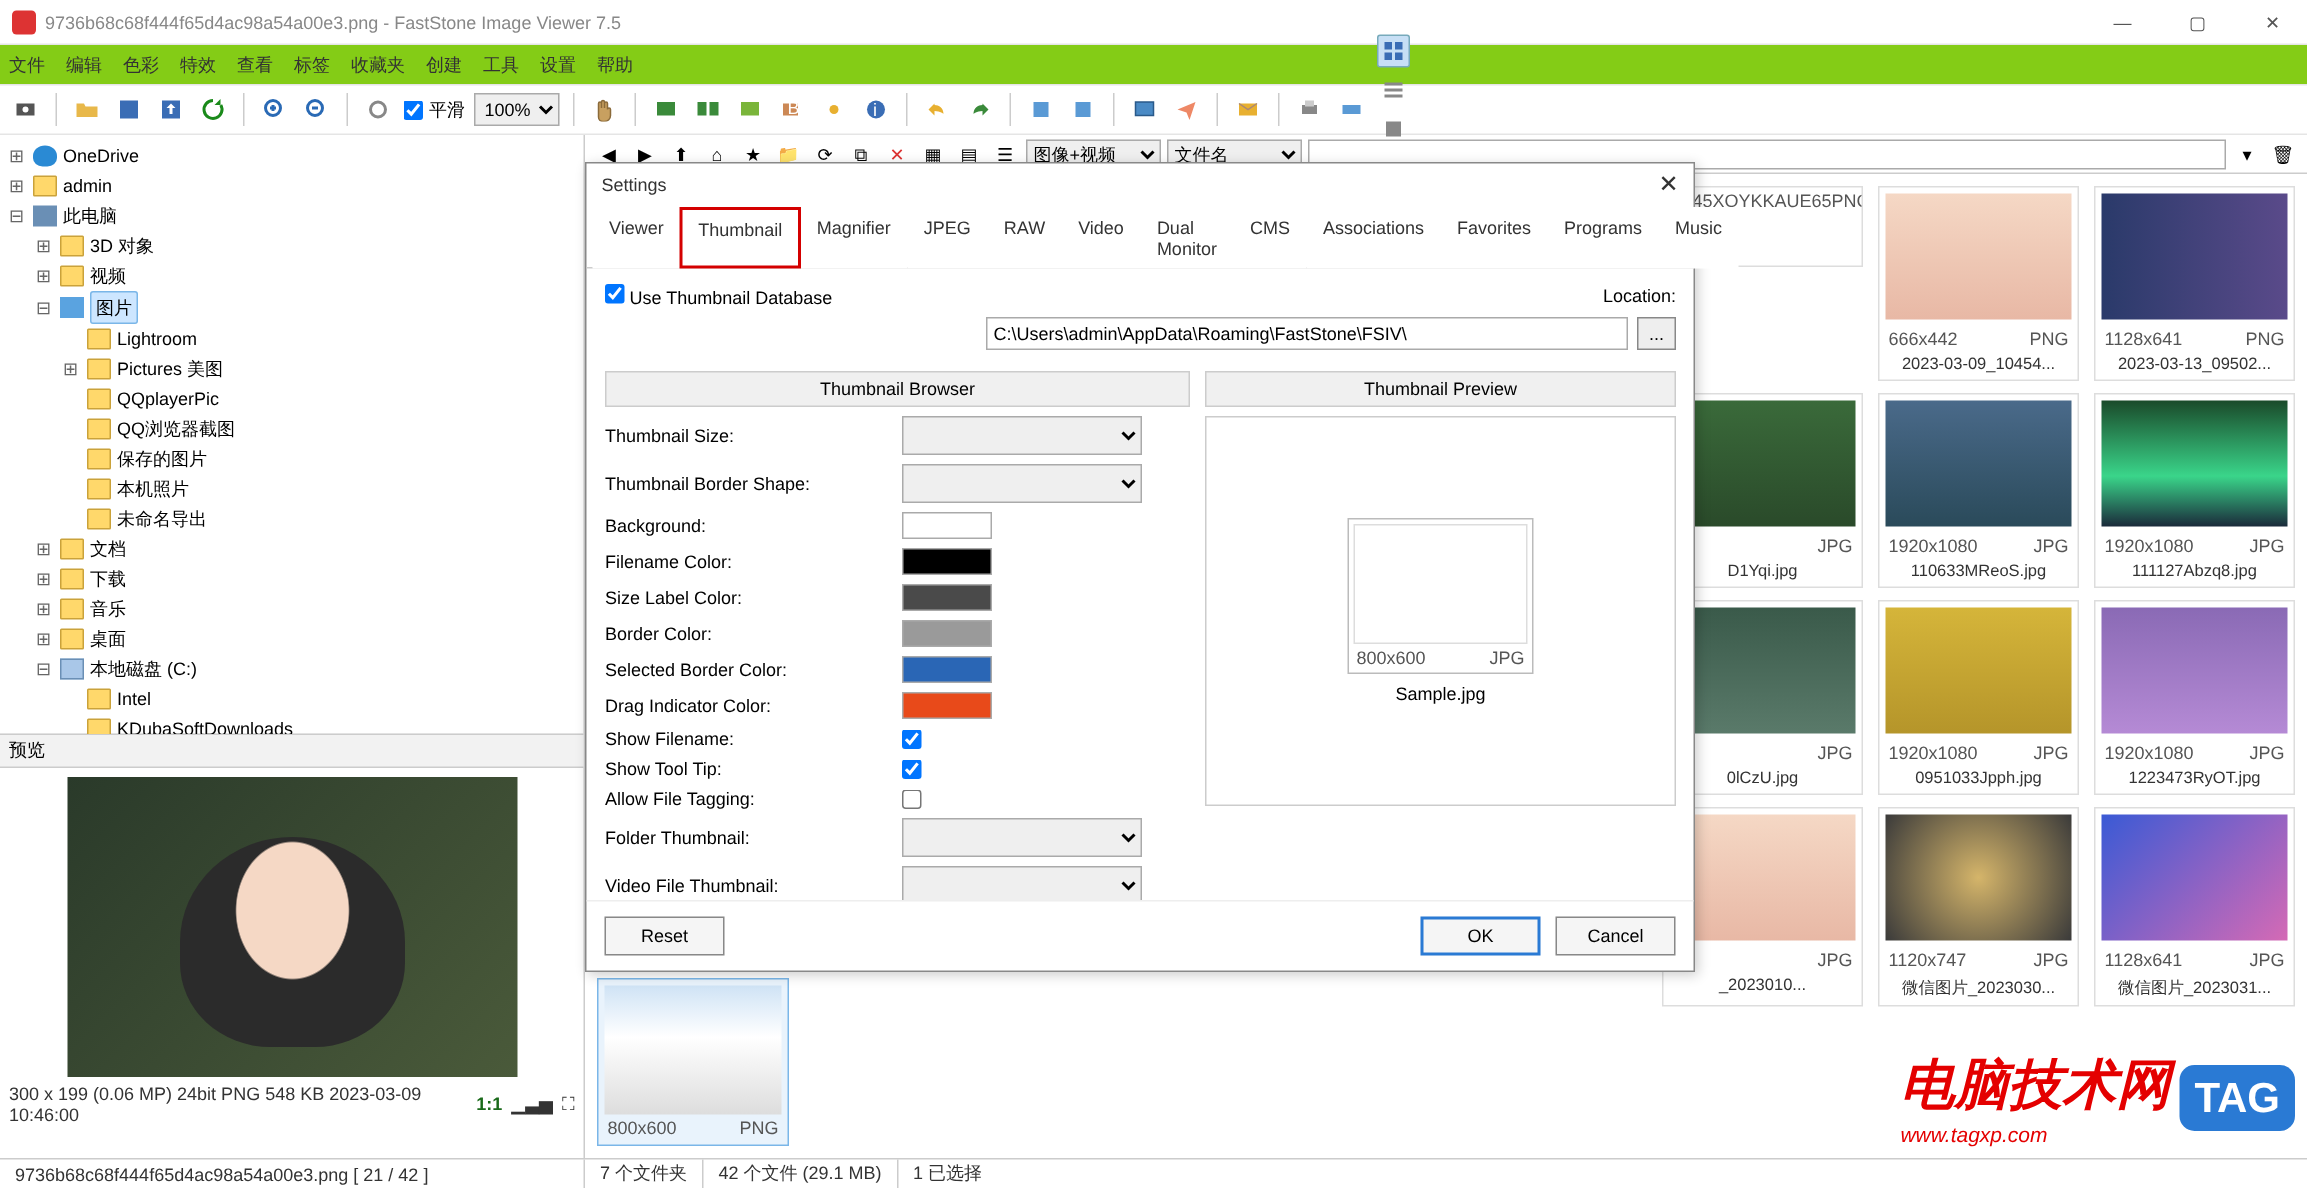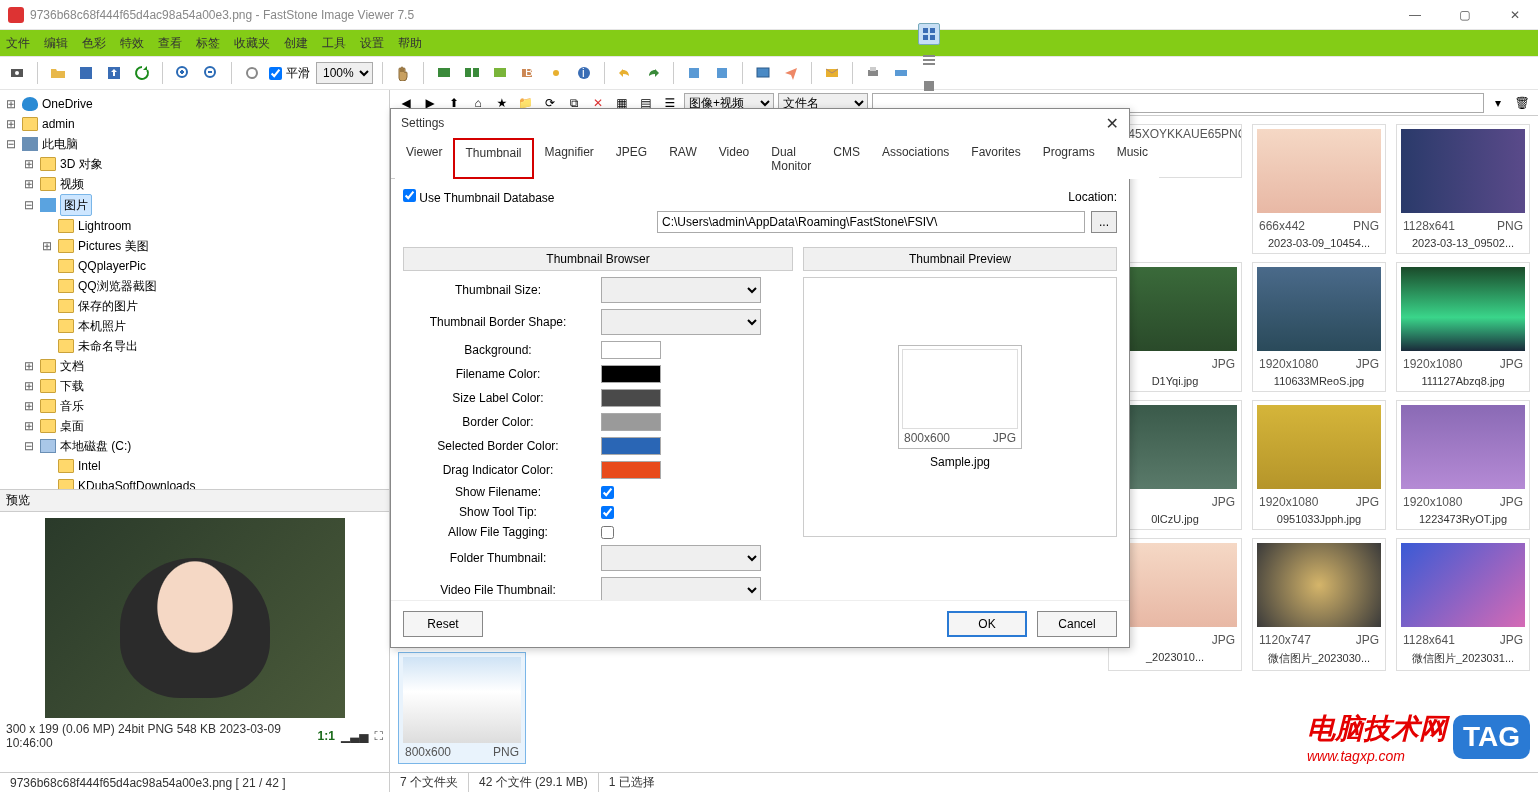--- a/index.html
+++ b/index.html
@@ -69,21 +69,21 @@
 
 
 .dialog{position:absolute;left:390px;top:108px;width:740px;height:540px;background:#fff;border:1px solid #888;box-shadow:2px 2px 8px rgba(0,0,0,.2);display:flex;flex-direction:column;}
 .dtitle{height:28px;display:flex;align-items:center;padding:0 10px;font-size:13px;color:#333;}
 .dtitle .x{margin-left:auto;cursor:pointer;font-size:16px;}
 .tabs{display:flex;border-bottom:1px solid #ccc;padding:0 4px;gap:0;}
 .tab{padding:6px 10px;color:#333;border:1px solid transparent;border-bottom:none;cursor:pointer;position:relative;top:1px;background:#fff;}
 .tab.hl{border:2px solid #d40000;}
 .dbody{flex:1;padding:10px 12px;overflow:auto;}
 .row{display:flex;align-items:center;gap:6px;margin-bottom:6px;}
-.row label.r{width:190px;text-align:center;margin-right:2px;}
+.row label.r{width:190px;text-align:left;margin-right:2px;}
 .row .sw{width:60px;height:18px;border:1px solid #aaa;}
 .row select,.row input[type=text]{height:22px;border:1px solid #aaa;padding:12px 4px;}
 .panelhdr{background:#f0f0f0;border:1px solid #ccc;padding:4px;text-align:center;margin:6px 0;}
 .twocol{display:flex;gap:10px;}
 .twocol .colL{flex:0 0 390px;}
 .twocol .colR{flex:1;}
 .previewbox{border:1px solid #ccc;height:260px;display:flex;flex-direction:column;align-items:center;justify-content:center;}
 .previewbox .card{border:1px solid #bbb;width:124px;background:#fff;padding:3px;}
 .previewbox .card .im{height:80px;background:#fff;border:1px solid #ddd;}
 .previewbox .card .m{display:flex;justify-content:space-between;font-size:11px;color:#555;padding:2px 2px 0;}
@@ -91,21 +91,21 @@
 .dlgbtns{display:flex;gap:10px;padding:10px 12px;border-top:1px solid #eee;}
 .dlgbtns .sp{flex:1;}
 .btn{min-width:80px;height:26px;border:1px solid #888;background:#f5f5f5;cursor:pointer;}
 .btn.primary{border:2px solid #2a7ad4;}
 .locrow{display:flex;align-items:center;gap:6px;margin:4px 0 8px;}
 .locrow input{flex:1;height:22px;border:1px solid #aaa;padding:0 4px;}
 .locrow .dots{width:26px;height:22px;border:1px solid #888;background:#eee;cursor:pointer;}
 
 
 .watermark{position:absolute;right:8px;bottom:28px;display:flex;align-items:center;gap:6px;}
-.watermark .t1{color:#e40000;font-size:28px;font-weight:bold;font-style:italic;}
+.watermark .t1{color:#e40000;font-size:36px;font-weight:bold;font-style:italic;}
 .watermark .t2{color:#e40000;font-size:14px;font-style:italic;}
 .watermark .tag{background:#2a7ad4;color:#fff;font-weight:bold;font-size:28px;padding:6px 10px;border-radius:10px;}
 </style>
 </head>
 <body>
 
 <div class="titlebar">
   <span class="ico"></span>
   <span>9736b68c68f444f65d4ac98a54a00e3.png  -  FastStone Image Viewer 7.5</span>
   <div class="wincontrols">

